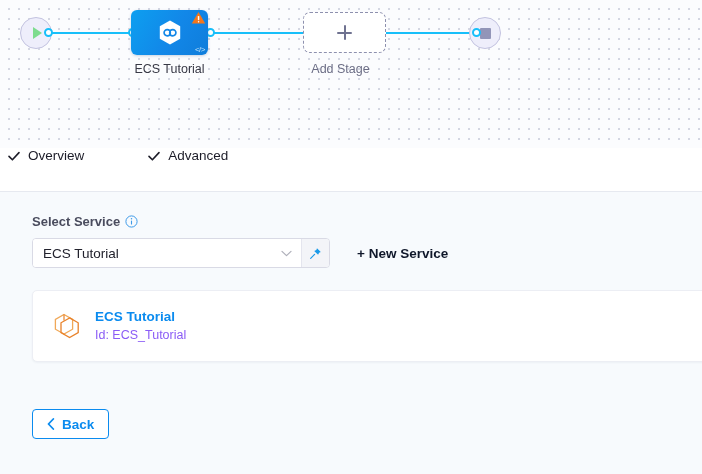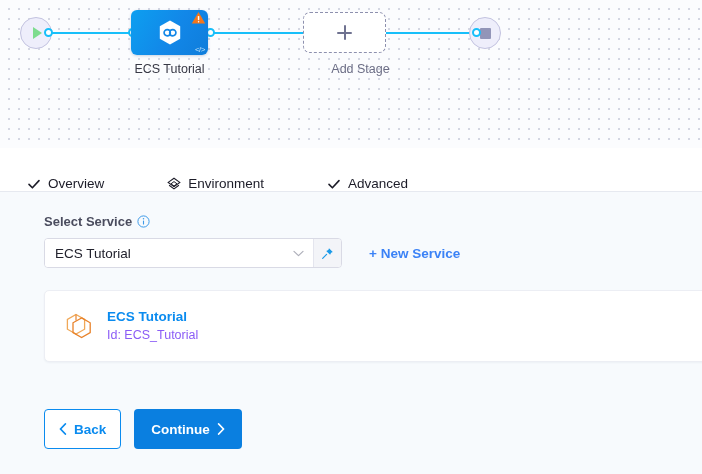--- a/index.html
+++ b/index.html
@@ -124,21 +124,21 @@
 
   .node-label {
     position: absolute;
     top: 62px;
     font-size: 12.5px;
     color: #383946;
     text-align: center;
     white-space: nowrap;
   }
   .node-label.stage-label { left: 131px; width: 77px; }
-  .node-label.add-label   { left: 318px; width: 85px; color: #6b6d85; }
+  .node-label.add-label   { left: 298px; width: 85px; color: #6b6d85; }
 
   
   .add-node {
     position: absolute;
     left: 303px;
     top: 12px;
     width: 83px;
     height: 41px;
     border: 1.5px dashed #8d90ae;
     border-radius: 7px;
@@ -158,22 +158,22 @@
   .plus-v { width: 2px; height: 15px; }
 
   
   .tabbar {
     position: relative;
     height: 44px;
     flex: none;
     background: #ffffff;
     border-bottom: 1px solid #e6e9f0;
     display: flex;
-    align-items: flex-end;
-    padding-left: 27px;
+    align-items: flex-start;
+    padding-left: 7px;
   }
   .tab {
     position: relative;
     display: flex;
     align-items: center;
     gap: 7px;
     padding: 0 19px 0 0;
     margin-right: 44px;
     font-size: 13.5px;
     color: #1c1c28;
@@ -196,21 +196,21 @@
     bottom: 0;
     height: 3px;
     background: #0a77d5;
     border-radius: 2px 2px 0 0;
   }
 
   
   .content {
     flex: 1;
     background: #f7fafd;
-    padding: 22px 0 0 44px;
+    padding: 22px 0 0 32px;
     position: relative;
     overflow: hidden;
   }
 
   .field-label {
     display: flex;
     align-items: center;
     gap: 5px;
     font-size: 13px;
     color: #4a4c5e;
@@ -251,21 +251,21 @@
     background: #f3f4f8;
     display: flex;
     align-items: center;
     justify-content: center;
     cursor: pointer;
   }
   .new-service {
     margin-left: 27px;
     font-size: 13.5px;
     font-weight: bold;
-    color: #3b82f6;
+    color: #0f172a;
     cursor: pointer;
     white-space: nowrap;
   }
 
   
   .svc-panel {
     margin-top: 22px;
     margin-left: 0;
     width: 700px;
     height: 72px;
@@ -293,21 +293,21 @@
   }
 
   
   .btn-row {
     display: flex;
     align-items: center;
     gap: 13px;
     margin-top: 47px;
   }
   .btn {
-    height: 40px;
+    height: 30px;
     display: inline-flex;
     align-items: center;
     gap: 7px;
     padding: 0 14px;
     border-radius: 4px;
     font-size: 13.5px;
     font-weight: bold;
     cursor: pointer;
     border: 1px solid transparent;
   }
@@ -372,30 +372,20 @@
     <div class="tab">
       <span class="tab-ico">
         <svg viewBox="0 0 14 14" width="14" height="14">
             <path d="M2 7.4 L5.4 10.8 L12 3.6" fill="none" stroke="#1c1c28" stroke-width="1.6" stroke-linecap="round" stroke-linejoin="round"></path>
           </svg>
       </span>
       <span>Overview</span>
     </div>
 
 
-    <div class="tab">
-      <span class="tab-ico">
-        <svg viewBox="0 0 14 14" width="14" height="14">
-          <path d="M7 1.2 L12.8 5.4 L7 9.6 L1.2 5.4 Z" fill="none" stroke="#1c1c28" stroke-width="1.1"></path>
-          <path d="M7 4.6 L10 6.8 L7 9 L4 6.8 Z" fill="none" stroke="#1c1c28" stroke-width="1"></path>
-          <path d="M2.1 8.3 L7 11.9 L11.9 8.3" fill="none" stroke="#1c1c28" stroke-width="1.1"></path>
-        </svg>
-      </span>
-      <span>Environment</span>
-    </div>
 
 
     <div class="tab">
       <span class="tab-ico">
         <svg viewBox="0 0 14 14" width="14" height="14">
             <path d="M2 7.4 L5.4 10.8 L12 3.6" fill="none" stroke="#1c1c28" stroke-width="1.6" stroke-linecap="round" stroke-linejoin="round"></path>
           </svg>
       </span>
       <span>Advanced</span>
     </div>
@@ -444,22 +434,16 @@
       </div>
     </div>
 
     <div class="btn-row">
       <div class="btn btn-back">
         <svg class="chev-sm" viewBox="0 0 8 12">
           <path d="M6.3 1 L1.5 6 L6.3 11" fill="none" stroke="#0a8bef" stroke-width="1.8" stroke-linecap="round" stroke-linejoin="round"></path>
         </svg>
         <span>Back</span>
       </div>
-      <div class="btn btn-continue">
-        <span>Continue</span>
-        <svg class="chev-sm" viewBox="0 0 8 12">
-          <path d="M1.7 1 L6.5 6 L1.7 11" fill="none" stroke="#ffffff" stroke-width="1.8" stroke-linecap="round" stroke-linejoin="round"></path>
-        </svg>
-      </div>
     </div>
 
   </div>
 </div>
 
 </body></html>

